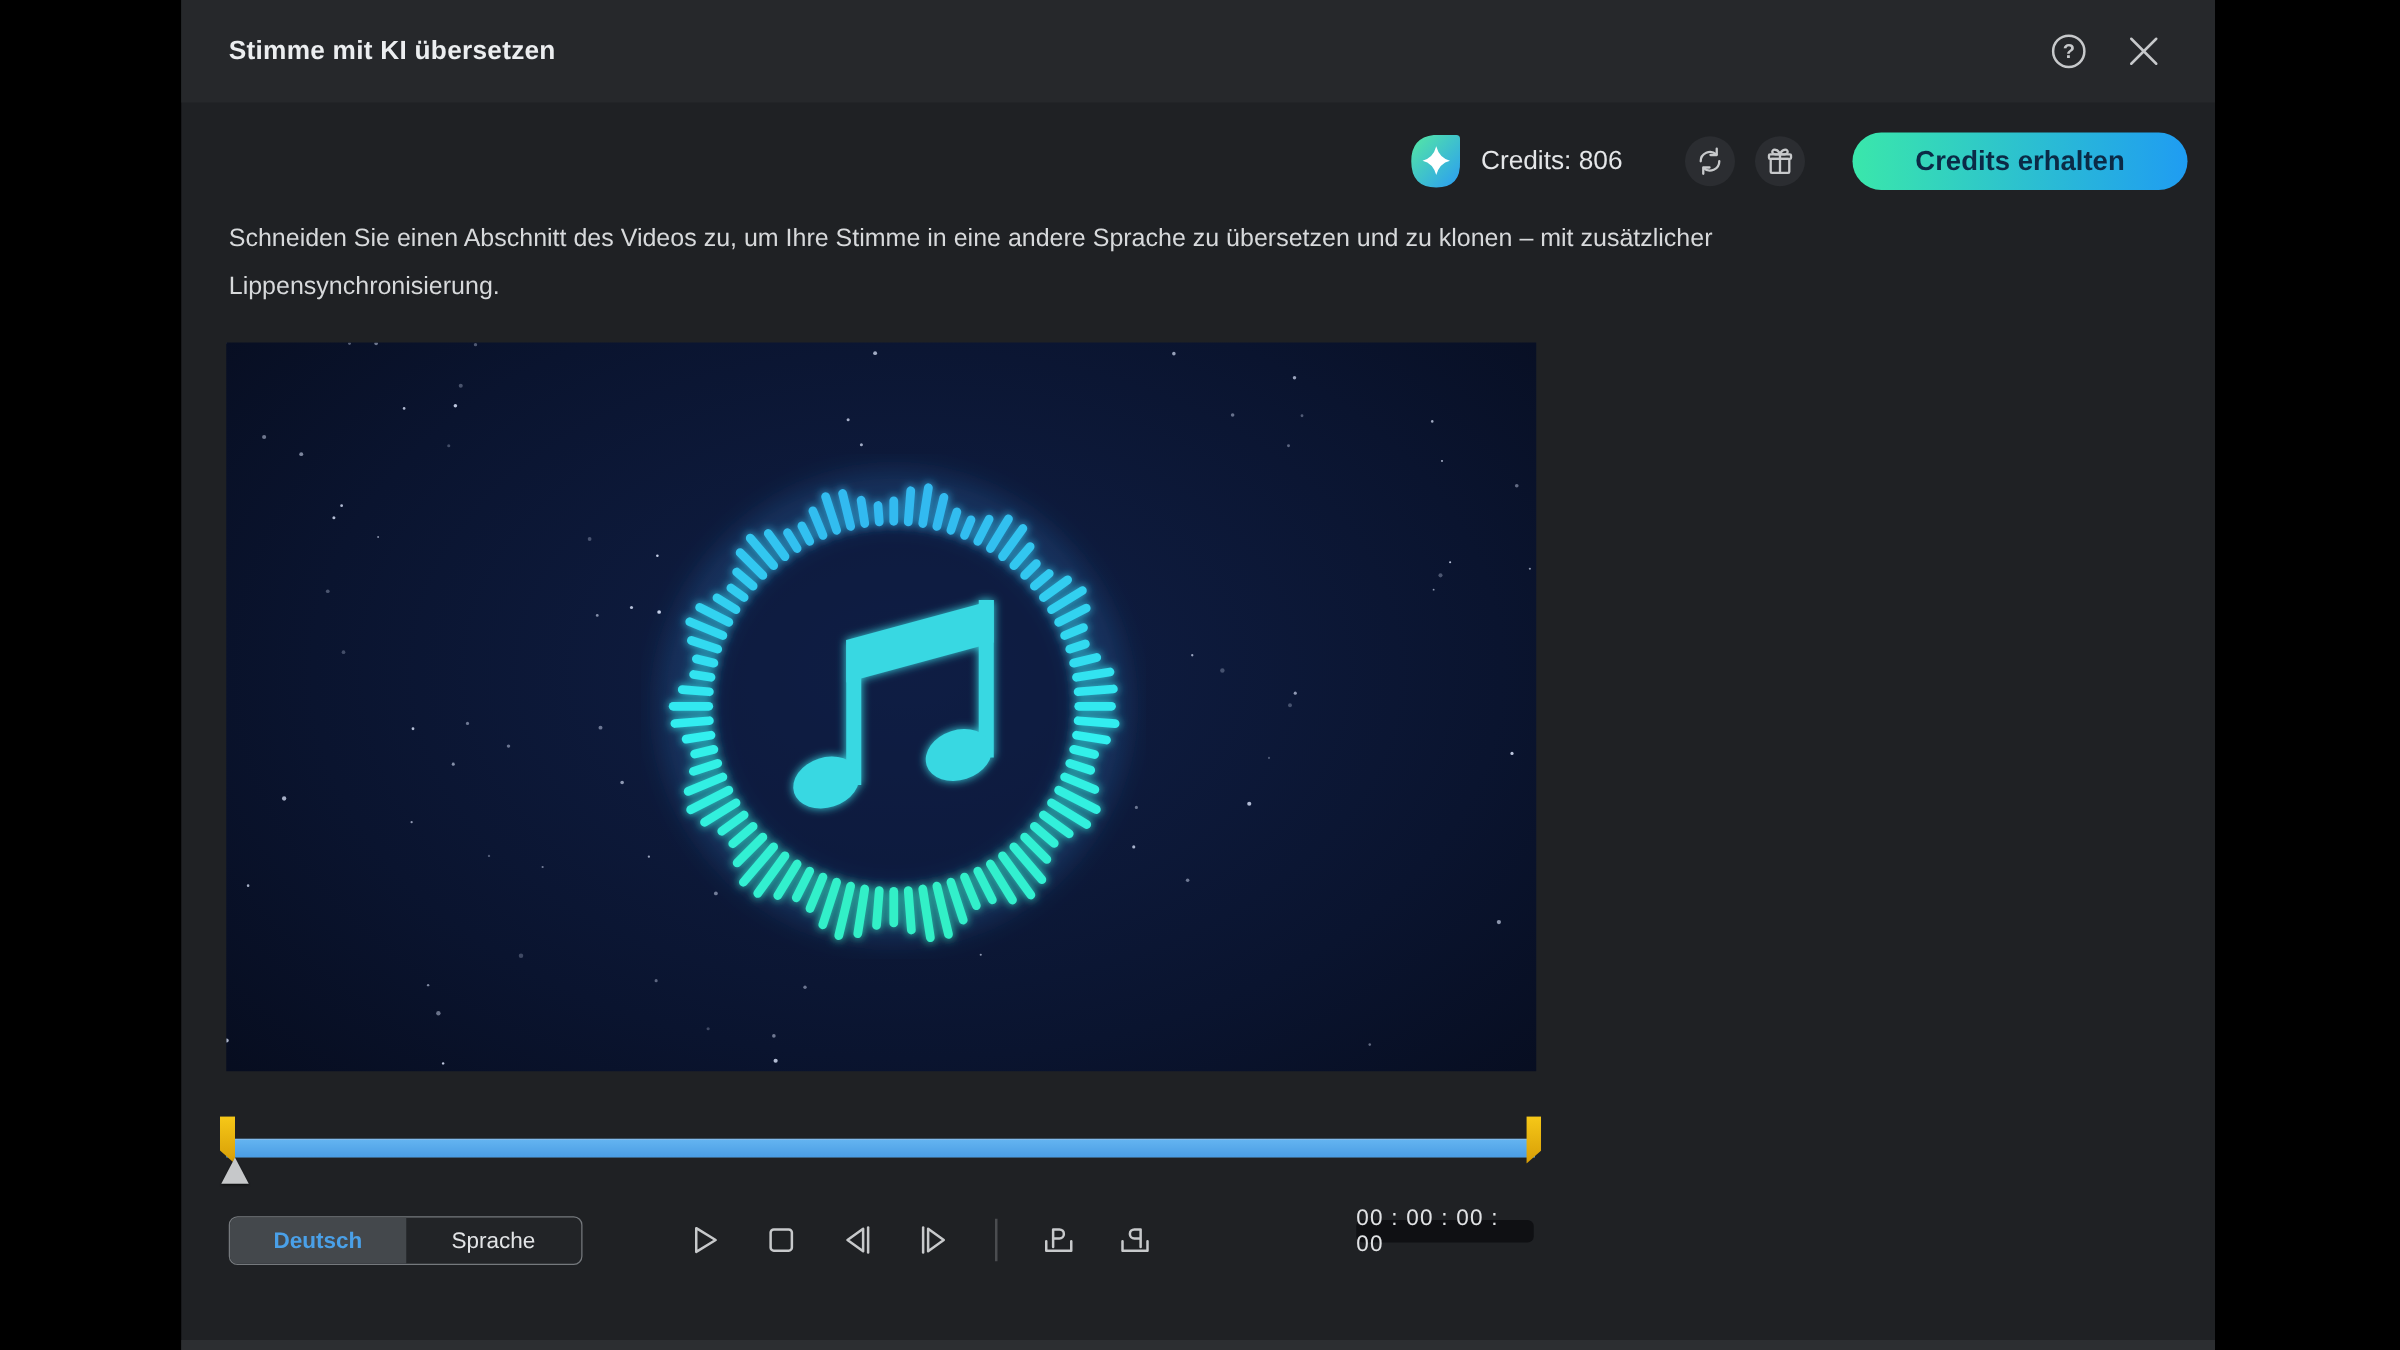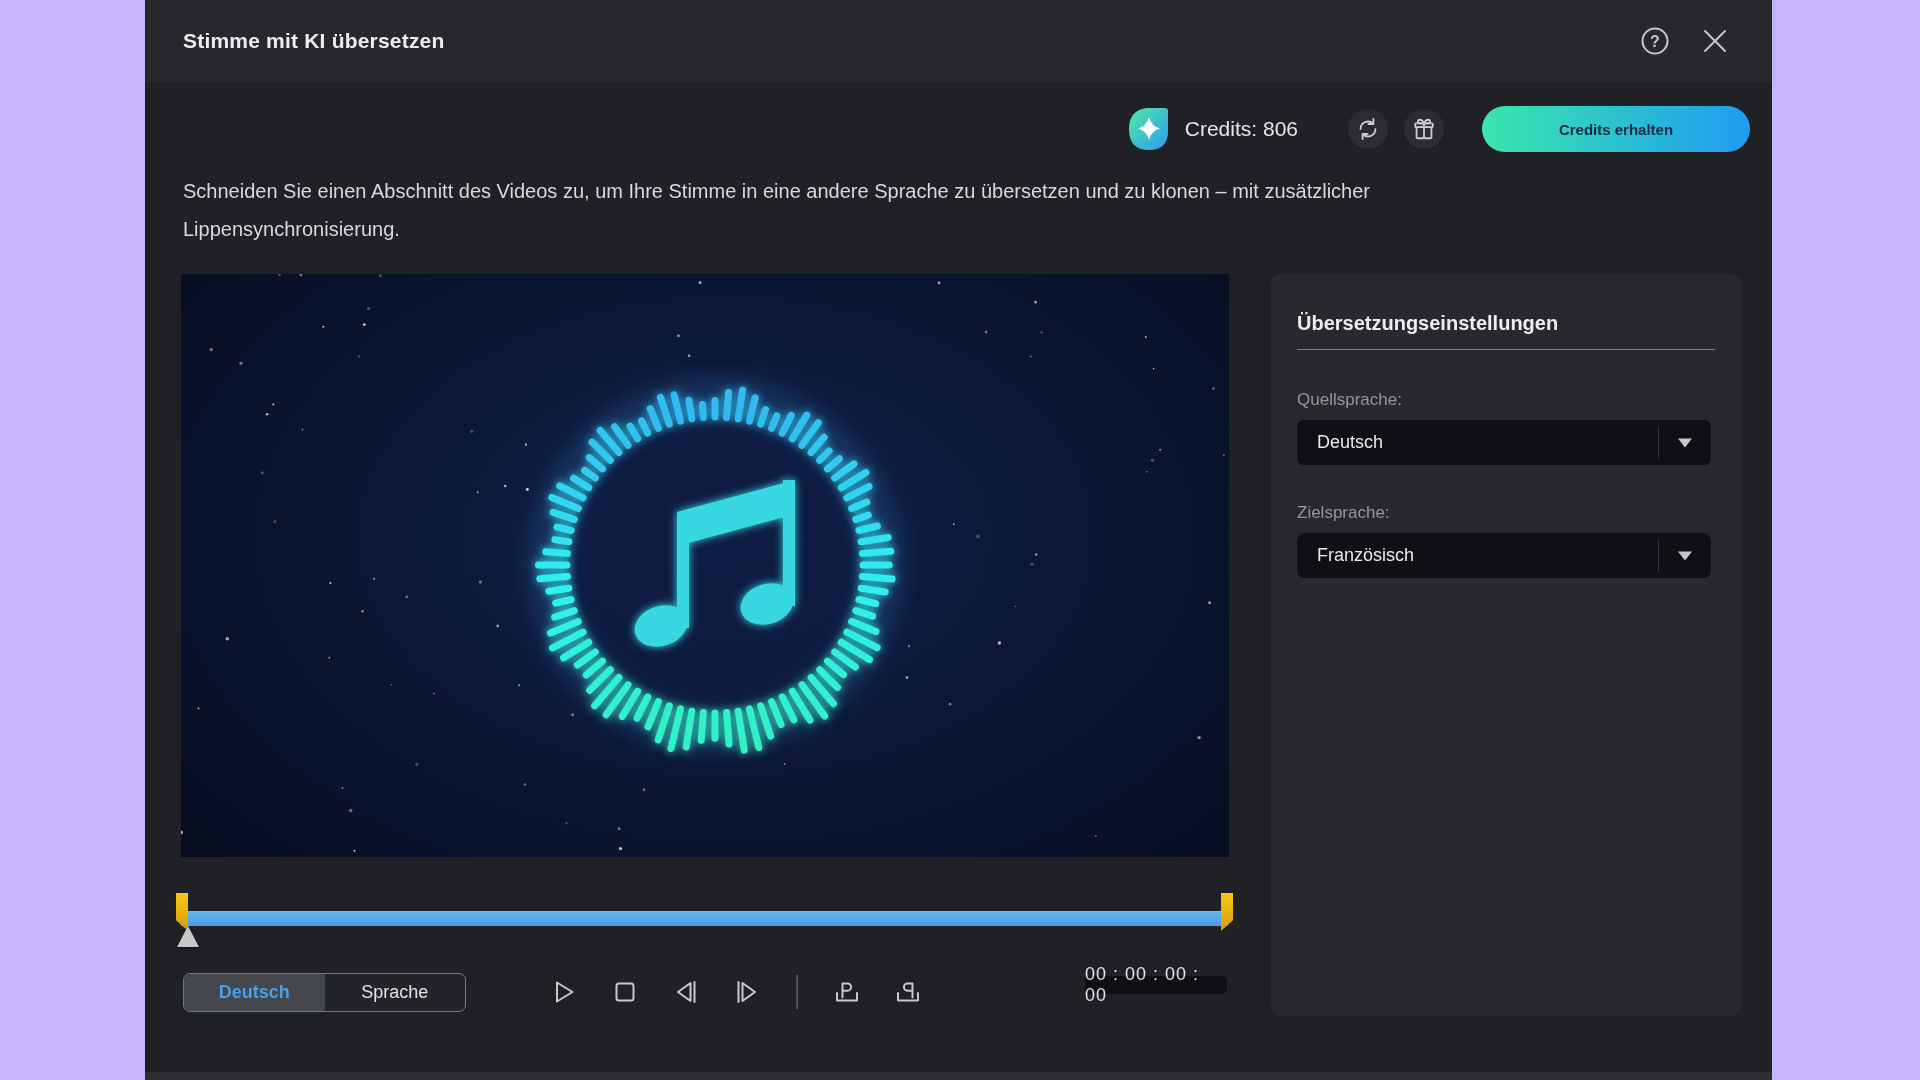--- a/index.html
+++ b/index.html
@@ -1,17 +1,17 @@
 <!DOCTYPE html>
 <html><head>
 <meta charset="utf-8">
 <style>
   * { margin:0; padding:0; box-sizing:border-box; }
   html,body { width:1920px; height:1080px; overflow:hidden; background:#141518; }
-  .stage { position:relative; width:1920px; height:1080px; background:#c4b5fd;
+  .stage { position:relative; width:1920px; height:1080px; background:#000000;
            font-family:"Liberation Sans", sans-serif; }
   .dialog { position:absolute; left:145px; top:0; width:1627px; height:1080px; background:#1f2124; }
 
   
   .titlebar { position:absolute; top:0; left:0; right:0; height:82px; background:#26282b;
               display:flex; align-items:center; }
   .title { margin-left:38px; font-size:21px; font-weight:700; color:#eceef0; letter-spacing:.2px; }
   .tb-actions { position:absolute; right:40px; top:0; height:82px; display:flex; align-items:center; gap:26px; }
   .tb-btn { background:none; border:0; padding:0; cursor:pointer; width:34px; height:34px;
             display:flex; align-items:center; justify-content:center; }
@@ -19,21 +19,21 @@
   
   .credits-row { position:absolute; top:104px; right:22px; height:50px; display:flex; align-items:center; }
   .credit-badge { width:44px; height:46px; display:block; }
   .credits-label { font-size:21px; color:#e4e6e8; margin-left:14px; }
   .round-btn { width:40px; height:40px; border-radius:50%; background:#2b2d31; border:0;
                display:flex; align-items:center; justify-content:center; cursor:pointer; }
   .round-btn.first { margin-left:50px; }
   .round-btn + .round-btn { margin-left:16px; }
   .get-credits { margin-left:38px; width:268px; height:46px; border-radius:23px; border:0;
                  background:linear-gradient(90deg,#3ae7ab,#1f9cf2); color:#0b2a46;
-                 font-size:15px; font-weight:700; font-family:inherit; cursor:pointer; }
+                 font-size:22px; font-weight:700; font-family:inherit; cursor:pointer; }
 
   
   .desc { position:absolute; left:38px; top:172px; font-size:20px; line-height:38px; color:#d7d9db; }
 
   
   .video { position:absolute; left:36px; top:274px; width:1048px; height:583px; overflow:hidden;
            background:radial-gradient(ellipse 950px 620px at 52% 45%, #101f46 0%, #0a142f 50%, #060b1b 85%, #04060f 100%); }
   .video svg { position:absolute; inset:0; }
 
   
@@ -369,34 +369,16 @@
         <button class="tbtn">
           <svg width="28" height="28" viewBox="0 0 28 28">
             <path class="icon-stroke" d="M4,15 L4,22.5 L24,22.5 L24,15"></path>
             <path class="icon-stroke" d="M18.5,19.5 L18.5,5.5 L13.5,5.5 A3.6,3.6 0 0 0 13.5,12.7 L18.5,12.7"></path>
           </svg>
         </button>
       </div>
       <div class="timecode">00 : 00 : 00 : 00</div>
     </div>
 
-    <aside class="panel">
-      <h2>Übersetzungseinstellungen</h2>
-      <div class="divider"></div>
-
-      <label class="field-label">Quellsprache:</label>
-      <div class="dropdown">
-        <span class="value">Deutsch</span>
-        <span class="dd-sep"></span>
-        <span class="caret"></span>
-      </div>
-
-      <label class="field-label second">Zielsprache:</label>
-      <div class="dropdown">
-        <span class="value">Französisch</span>
-        <span class="dd-sep"></span>
-        <span class="caret"></span>
-      </div>
-    </aside>
 
     <div class="bottom-strip"></div>
   </div>
 </div>
 
 </body></html>

